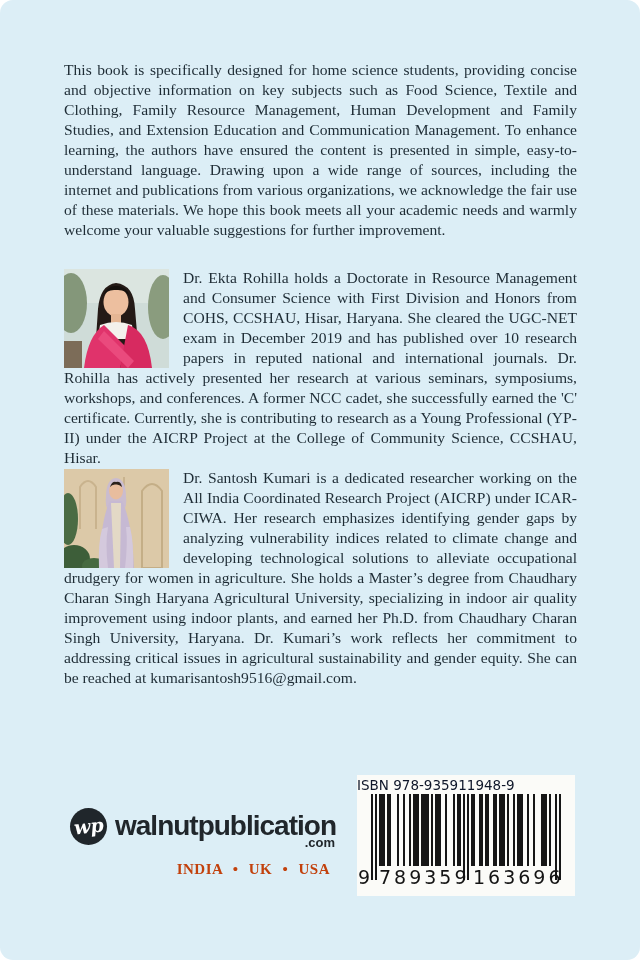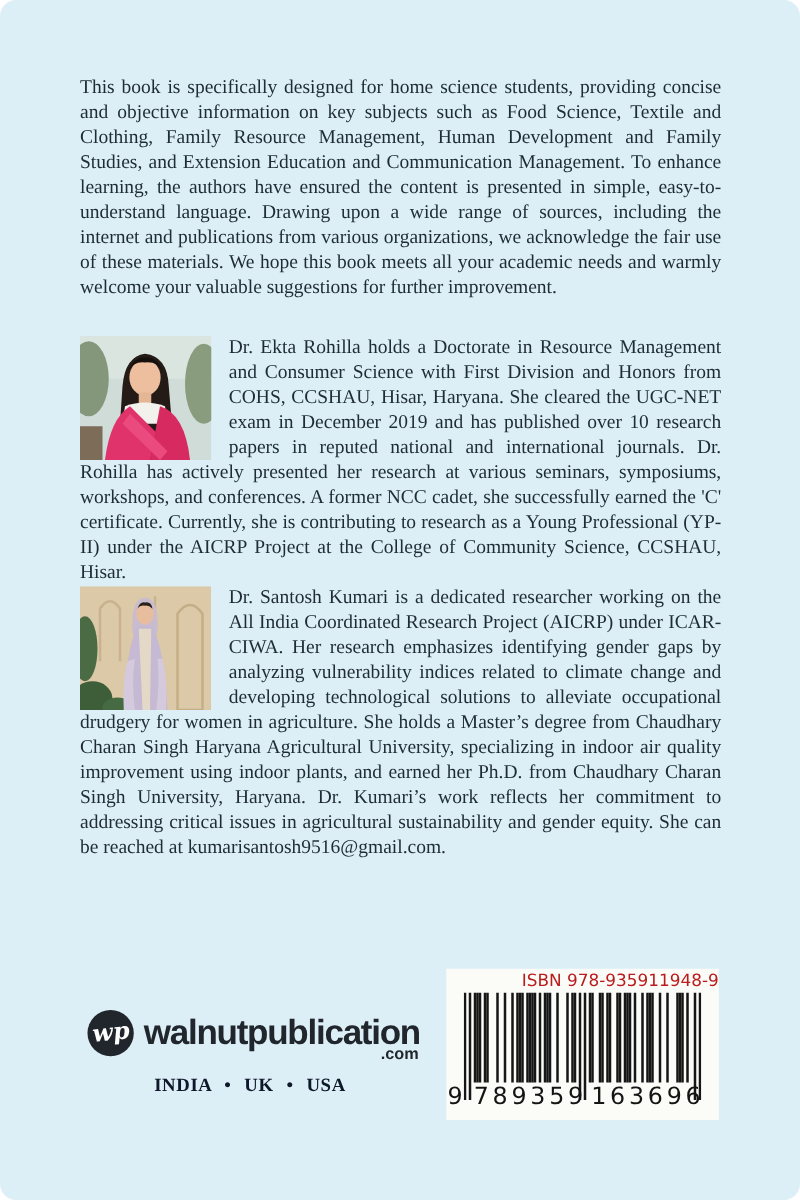--- a/index.html
+++ b/index.html
@@ -43,33 +43,33 @@
   .wordmark {
     font-family:"Liberation Sans", sans-serif; font-weight:bold;
     font-size:28px; letter-spacing:-1px; color:#20262b; line-height:1;
   }
   .dotcom {
     position:absolute; right:1px; bottom:-10px;
     font-family:"Liberation Sans", sans-serif; font-weight:bold;
     font-size:13px; color:#20262b; letter-spacing:0;
   }
   .countries {
-    margin-top:15px; text-align:center;
+    margin-top:15px; text-align:right;
     font-family:"Liberation Serif", serif; font-weight:bold;
-    font-size:15px; letter-spacing:0.5px; word-spacing:6px; color:#0f172a;
+    font-size:15px; letter-spacing:0.5px; word-spacing:6px; color:#c2410c;
   }
 
   
   .barcode-box {
     position:absolute; left:357px; top:775px; width:218px; height:121px;
     background:#fbfbf8;
   }
   .isbn-label {
-    position:absolute; top:2px; left:0; width:100%; text-align:right;
-    font-family:"DejaVu Sans", sans-serif; font-size:13.5px; color:#b91c1c;
+    position:absolute; top:2px; left:0; width:100%; text-align:left;
+    font-family:"DejaVu Sans", sans-serif; font-size:13.5px; color:#0f172a;
     white-space:nowrap;
   }
   .bars { position:absolute; left:14px; top:19px; }
   .bc-digit {
     position:absolute; top:92px;
     font-family:"DejaVu Sans", sans-serif; font-size:19px; color:#141414;
     text-align:center; line-height:1.1;
   }
   .bc-d1 { left:0; width:14px; }
   .bc-d2 { left:22px; width:84px; letter-spacing:3px;text-align:right; }

